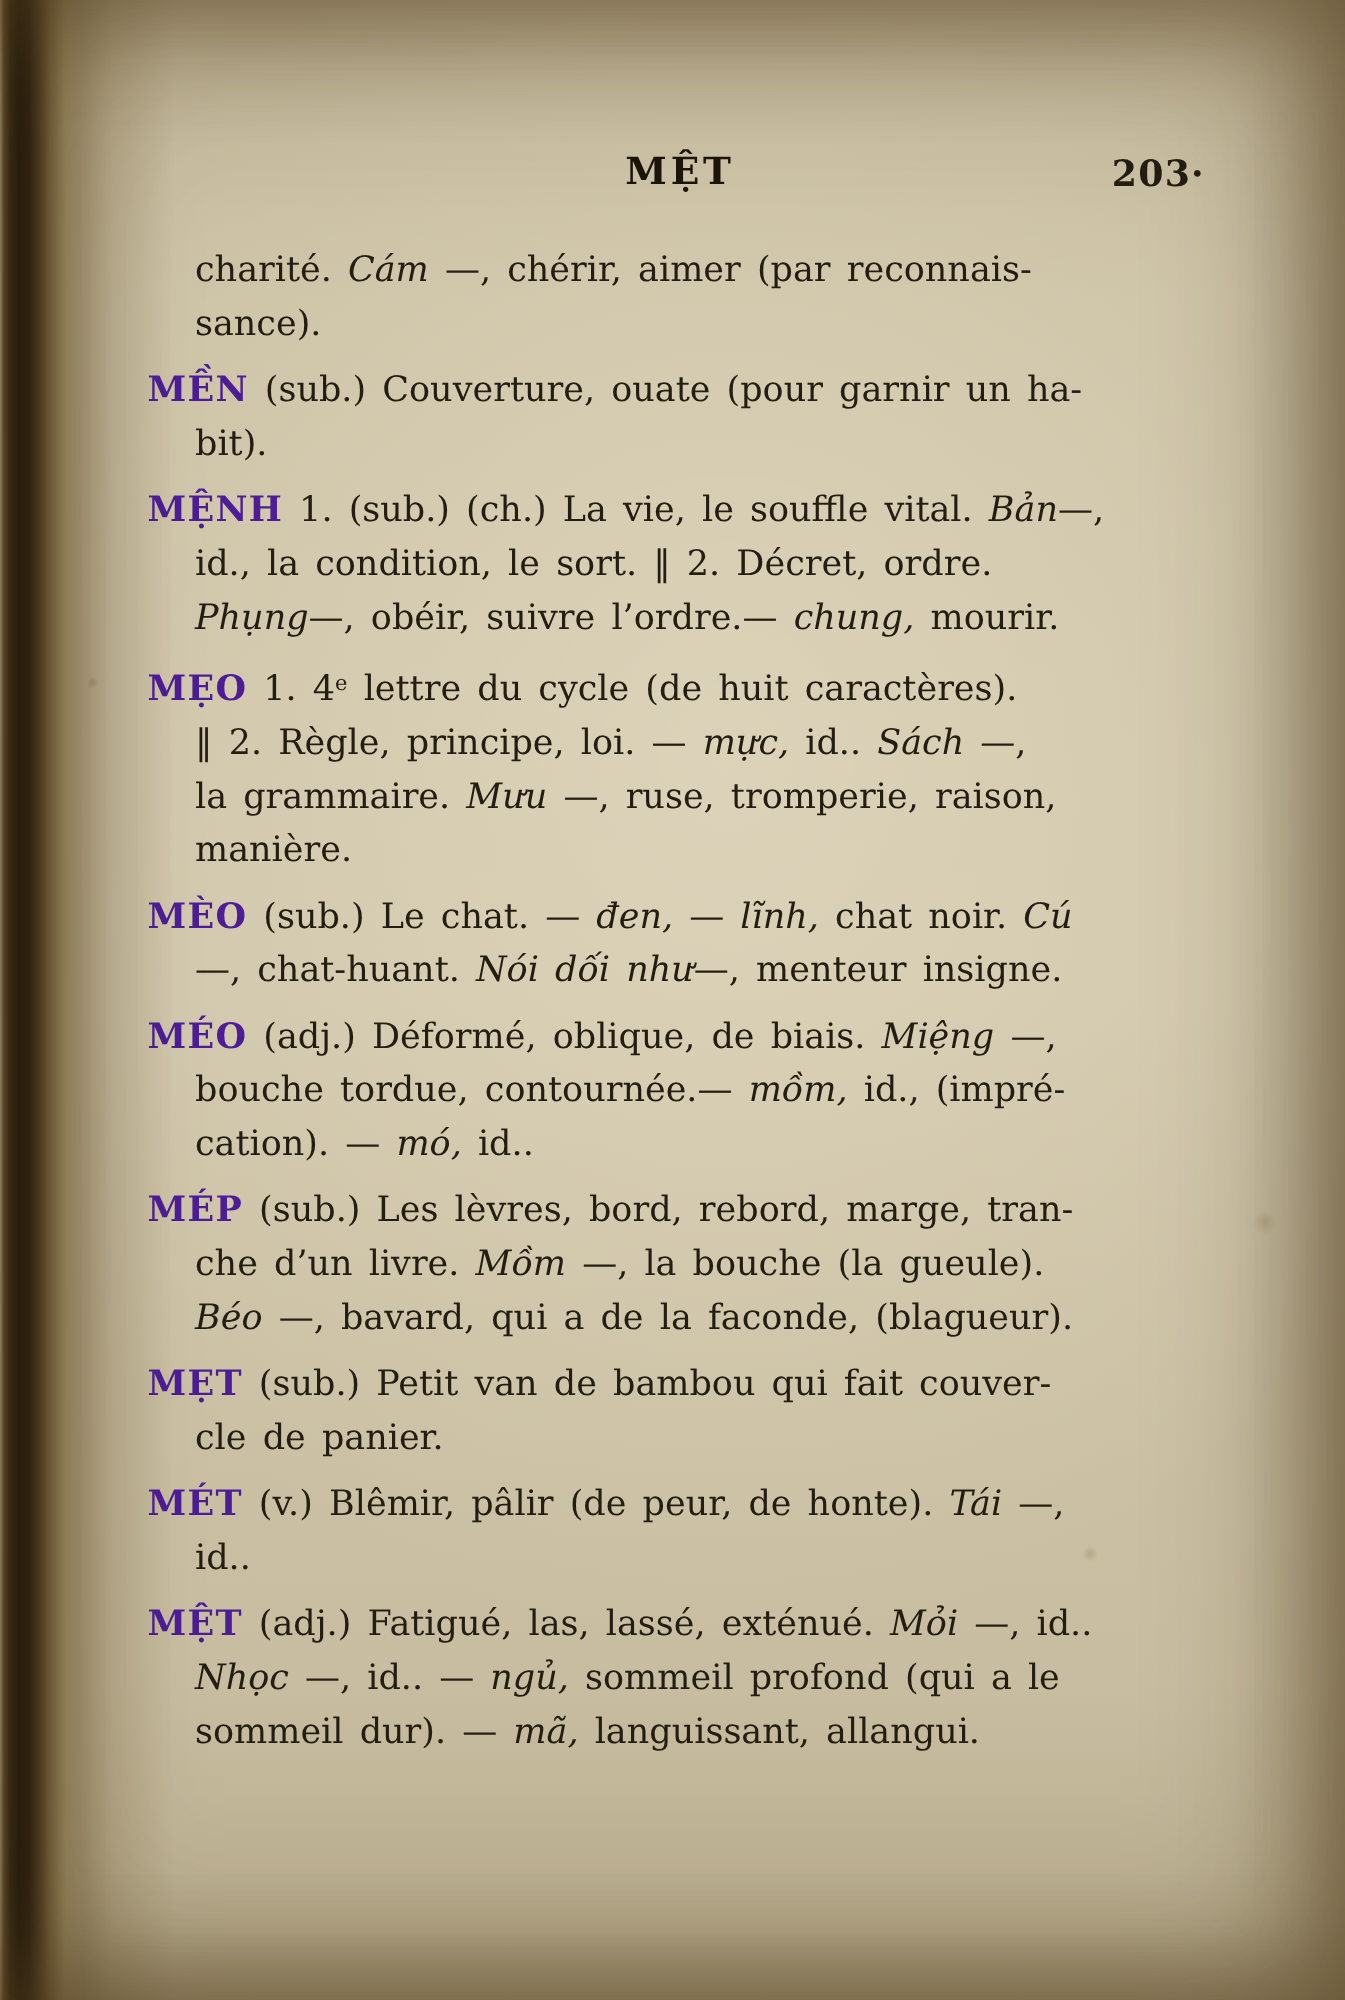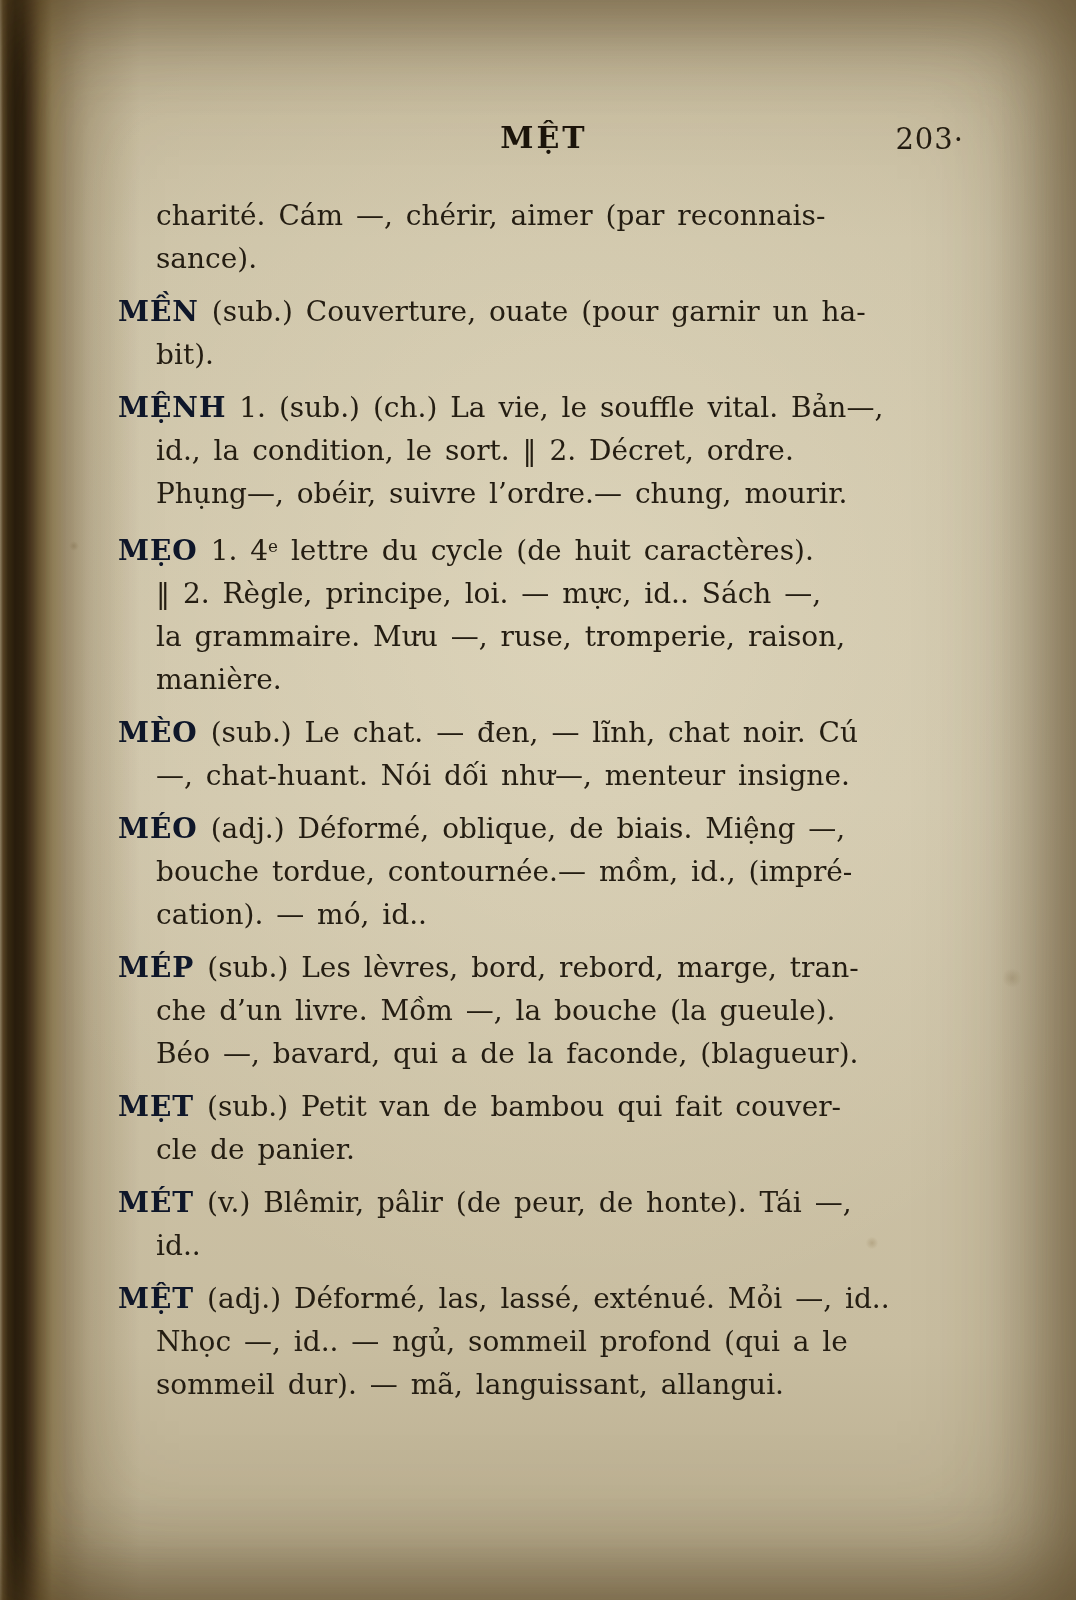--- a/index.html
+++ b/index.html
@@ -40,30 +40,30 @@
     color: #241d12;
     font-size: 28px; line-height: 43px; margin-top: 28px;
   }
   .pagehead { position: relative; height: 62px; margin-bottom: 16px; }
   .running-head {
     position: absolute; left: 50%; transform: translateX(-50%);
     font-weight: bold; font-size: 30px; letter-spacing: 3px; color: #1c150b;
   }
   .page-number {
     position: absolute; right: 6px; top: 2px;
-    font-size: 29px; letter-spacing: 1px; color: #241d12;
+    font-size: 29px; letter-spacing: 1px; color: #241d12; font-weight: bold;
   }
   .entry {
     margin: 0 0 10px 0;
     padding-left: 38px; text-indent: -38px;
     word-spacing: 4px;
   }
   .entry.continuation { text-indent: 0; }
-  .i { }
-  .b { font-weight: bold; letter-spacing: 1px; color: #0f172a; }
+  .i { font-style: italic; }
+  .b { font-weight: bold; letter-spacing: 1px; color: #4c1d95; }
   .sup { font-size: 0.6em; vertical-align: 0.5em; }
 </style>
 </head>
 <body>
 
 <div class="paper"></div>
 <div class="gutter"></div>
 
 <div class="content">
   <div class="pagehead">
@@ -73,17 +73,17 @@
   <div id="entries">
       <p class="entry continuation"><span>charité. </span><span class="i">Cám</span><span> —, chérir, aimer (par reconnais-</span><br><span>sance).</span></p>
       <p class="entry"><span class="b">MỀN</span><span> (sub.) Couverture, ouate (pour garnir un ha-</span><br><span>bit).</span></p>
       <p class="entry"><span class="b">MỆNH</span><span> 1. (sub.) (ch.) La vie, le souffle vital. </span><span class="i">Bản</span><span>—,</span><br><span>id., la condition, le sort. ‖ 2. Décret, ordre.</span><br><span class="i">Phụng</span><span>—, obéir, suivre l’ordre.— </span><span class="i">chung,</span><span> mourir.</span></p>
       <p class="entry"><span class="b">MẸO</span><span> 1. 4</span><span class="sup">e</span><span> lettre du cycle (de huit caractères).</span><br><span>‖ 2. Règle, principe, loi. — </span><span class="i">mực,</span><span> id.. </span><span class="i">Sách</span><span> —,</span><br><span>la grammaire. </span><span class="i">Mưu</span><span> —, ruse, tromperie, raison,</span><br><span>manière.</span></p>
       <p class="entry"><span class="b">MÈO</span><span> (sub.) Le chat. — </span><span class="i">đen,</span><span> — </span><span class="i">lĩnh,</span><span> chat noir. </span><span class="i">Cú</span><br><span>—, chat-huant. </span><span class="i">Nói dối như</span><span>—, menteur insigne.</span></p>
       <p class="entry"><span class="b">MÉO</span><span> (adj.) Déformé, oblique, de biais. </span><span class="i">Miệng</span><span> —,</span><br><span>bouche tordue, contournée.— </span><span class="i">mồm,</span><span> id., (impré-</span><br><span>cation). — </span><span class="i">mó,</span><span> id..</span></p>
       <p class="entry"><span class="b">MÉP</span><span> (sub.) Les lèvres, bord, rebord, marge, tran-</span><br><span>che d’un livre. </span><span class="i">Mồm</span><span> —, la bouche (la gueule).</span><br><span class="i">Béo</span><span> —, bavard, qui a de la faconde, (blagueur).</span></p>
       <p class="entry"><span class="b">MẸT</span><span> (sub.) Petit van de bambou qui fait couver-</span><br><span>cle de panier.</span></p>
       <p class="entry"><span class="b">MÉT</span><span> (v.) Blêmir, pâlir (de peur, de honte). </span><span class="i">Tái</span><span> —,</span><br><span>id..</span></p>
-      <p class="entry"><span class="b">MỆT</span><span> (adj.) Déformé, las, lassé, exténué. </span><span class="i">Mỏi</span><span> —, id..</span><br><span class="i">Nhọc</span><span> —, id.. — </span><span class="i">ngủ,</span><span> sommeil profond (qui a le</span><br><span>sommeil dur). — </span><span class="i">mã,</span><span> languissant, allangui.</span></p>
+      <p class="entry"><span class="b">MỆT</span><span> (adj.) Fatigué, las, lassé, exténué. </span><span class="i">Mỏi</span><span> —, id..</span><br><span class="i">Nhọc</span><span> —, id.. — </span><span class="i">ngủ,</span><span> sommeil profond (qui a le</span><br><span>sommeil dur). — </span><span class="i">mã,</span><span> languissant, allangui.</span></p>
     </div>
 </div>
 
 <div class="vignette"></div>
 
 </body></html>

